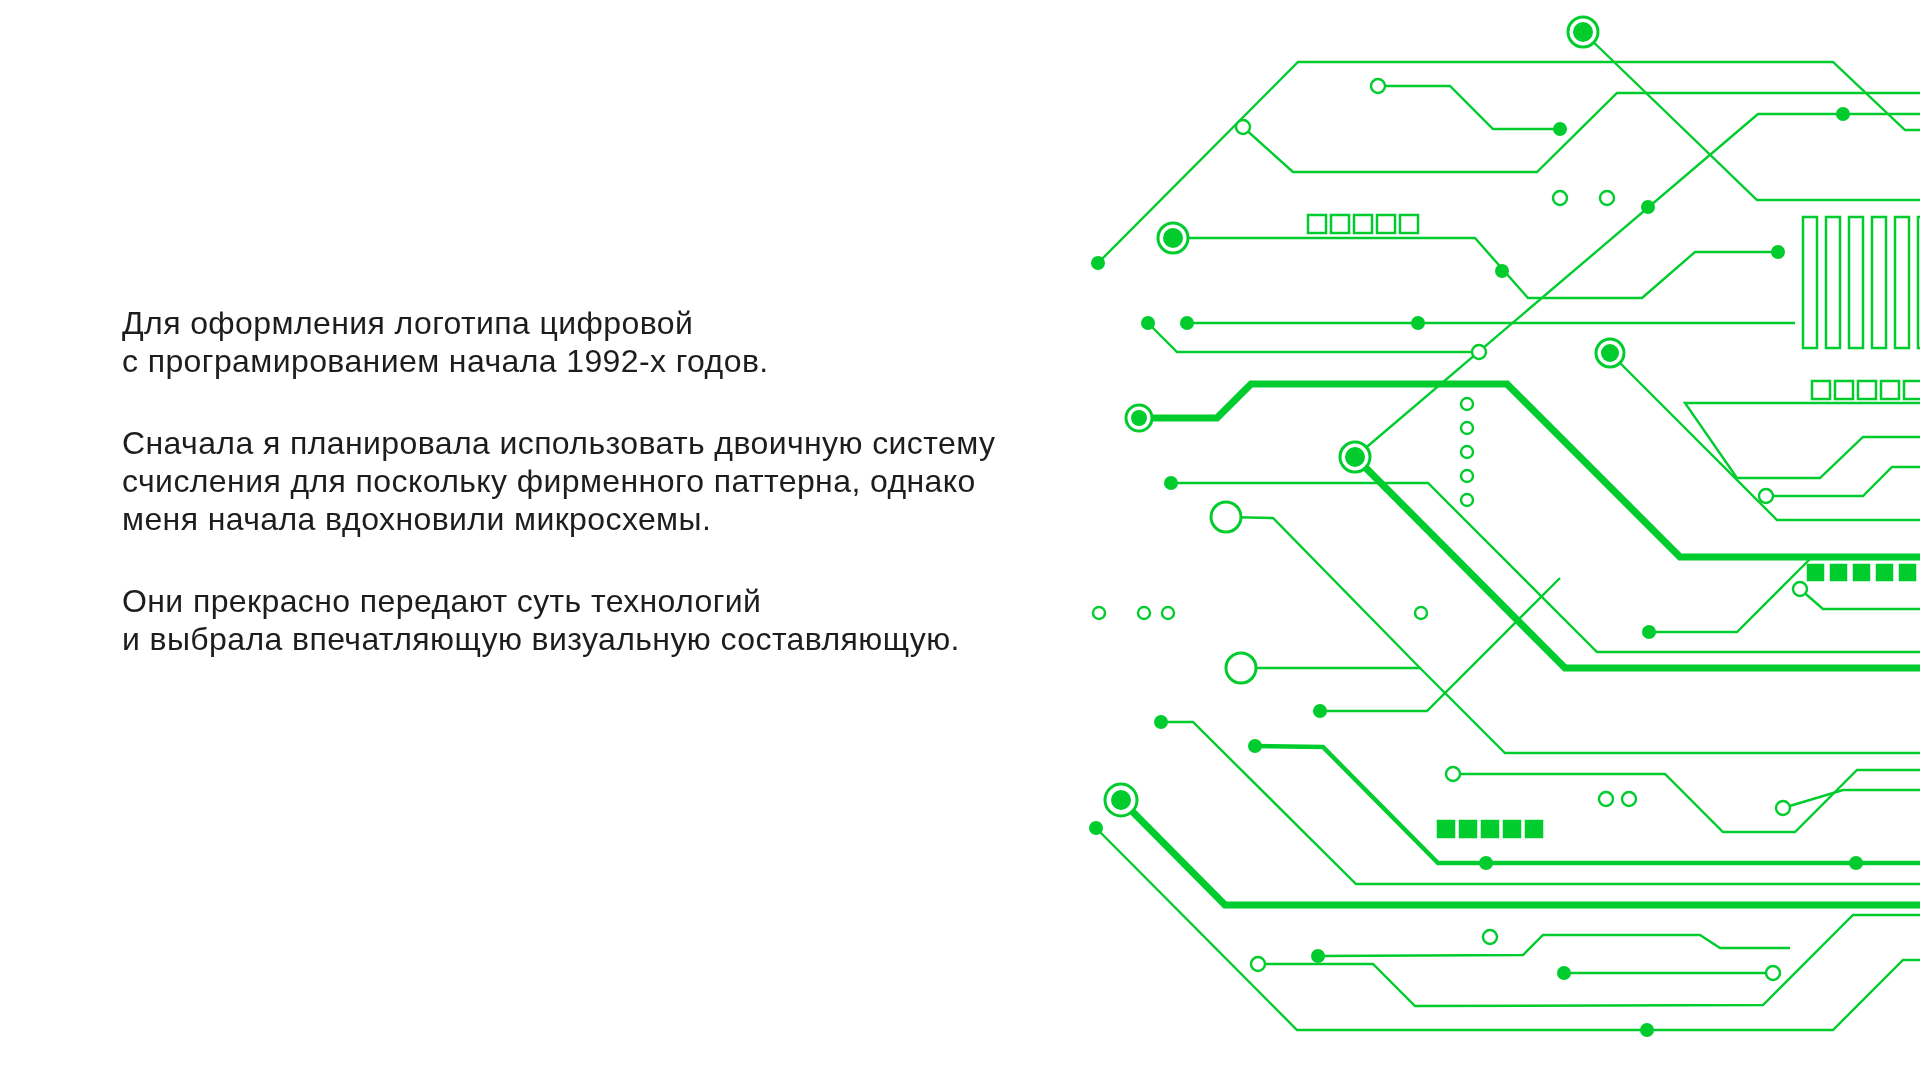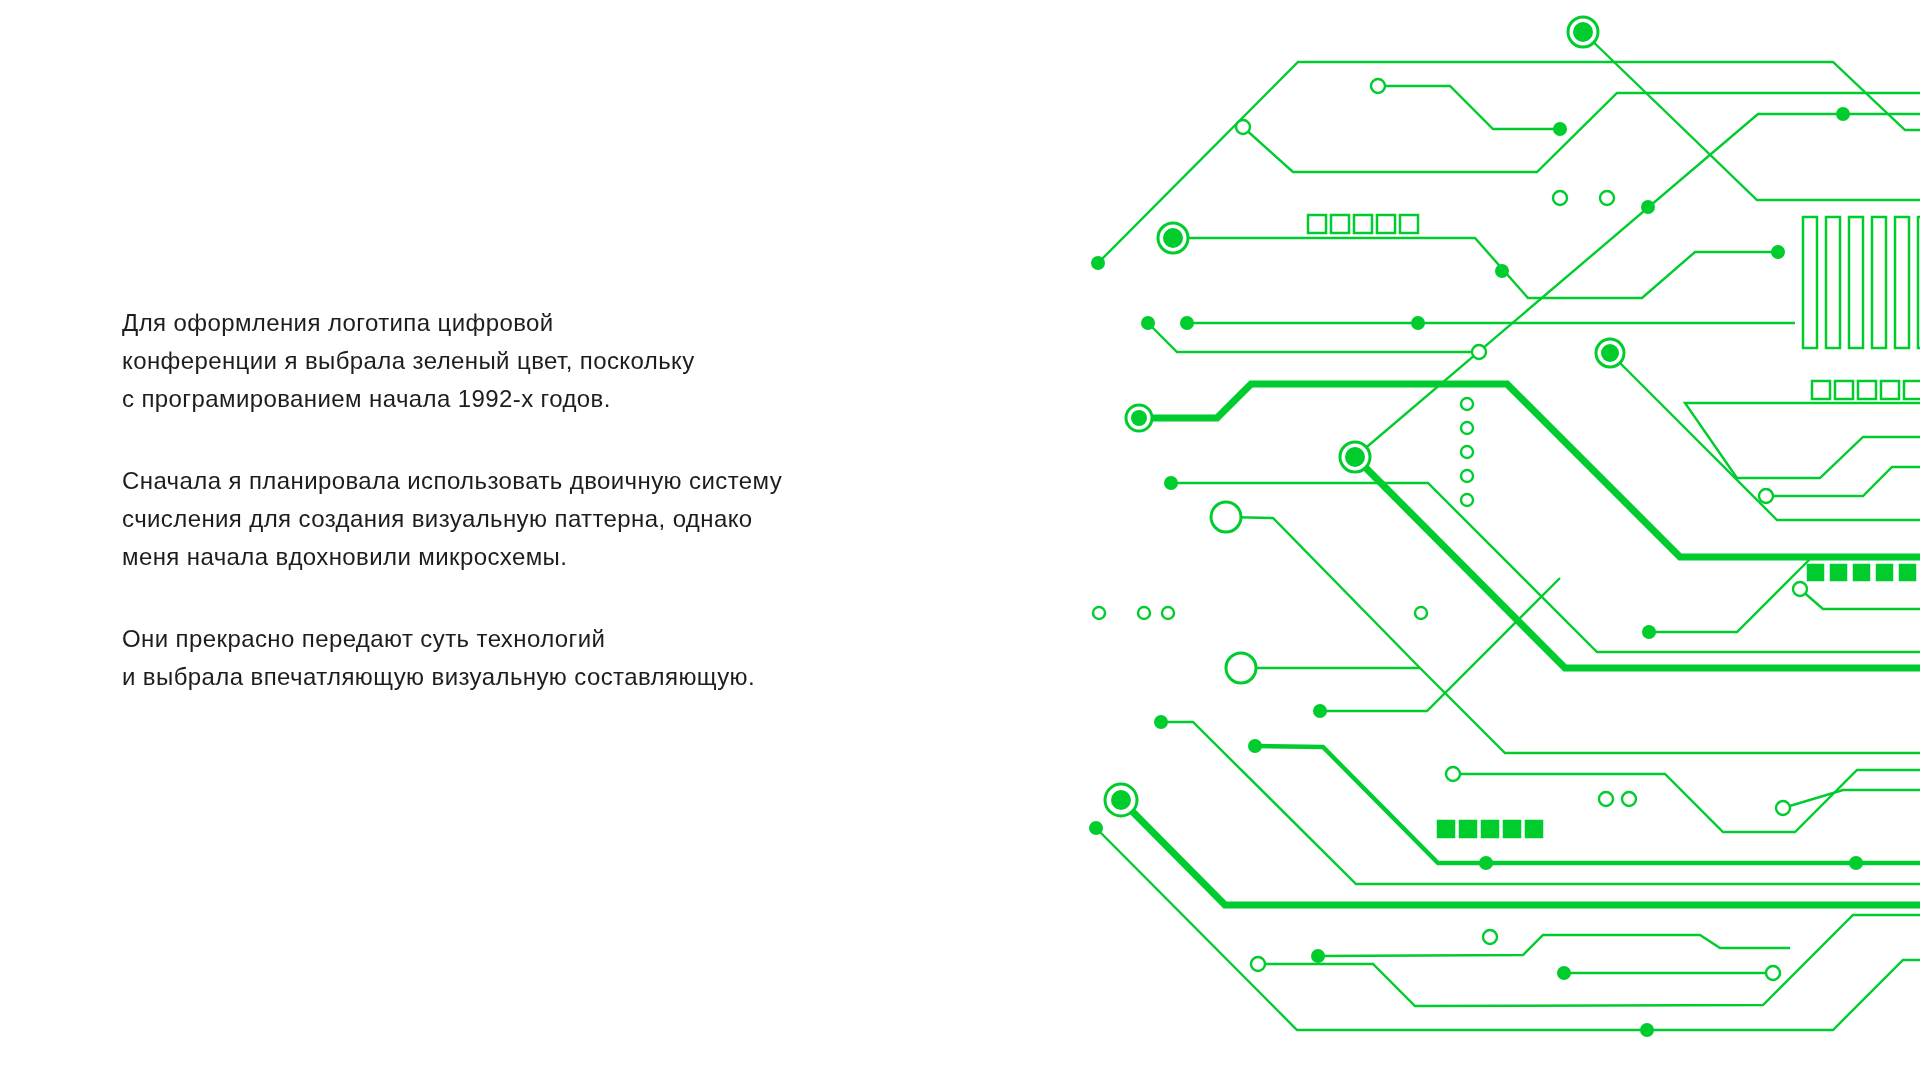--- a/index.html
+++ b/index.html
@@ -8,21 +8,21 @@
     width:1920px;height:1080px;
     background:#ffffff;
     overflow:hidden;
     font-family:"Liberation Sans", sans-serif;
   }
   .text-block{
     position:absolute;
     left:122px;top:304px;
     width:900px;
     color:#1d1d1b;
-    font-size:24px;
+    font-size:32px;
     line-height:38px;
     letter-spacing:0.4px;
     font-weight:400;
   }
   .text-block p{margin:0 0 44px 0;}
   .text-block p:last-child{margin-bottom:4px;}
   .line{display:block;}
   .circuit-wrap{
     position:absolute;
     left:0;top:0;width:1920px;height:1080px;
@@ -31,26 +31,25 @@
   svg{display:block;}
 </style>
 </head>
 <body>
 
 <div class="slide">
 
   <div class="text-block" style="color: rgb(29, 29, 27);">
     <p>
       <span class="line">Для оформления логотипа цифровой</span>
-      <span class="line">конференции я выбрала зеленый цвет, поскольку</span>
       <span class="line">с програмированием начала 1992-х годов.</span>
     </p>
     <p>
       <span class="line">Сначала я планировала использовать двоичную систему</span>
-      <span class="line">счисления для создания визуальную паттерна, однако</span>
+      <span class="line">счисления для поскольку фирменного паттерна, однако</span>
       <span class="line">меня начала вдохновили микросхемы.</span>
     </p>
     <p>
       <span class="line">Они прекрасно передают суть технологий</span>
       <span class="line">и выбрала впечатляющую визуальную составляющую.</span>
     </p>
   </div>
 
   <div class="circuit-wrap">
     <svg id="circuit-svg" width="1920" height="1080" viewBox="0 0 1920 1080">

